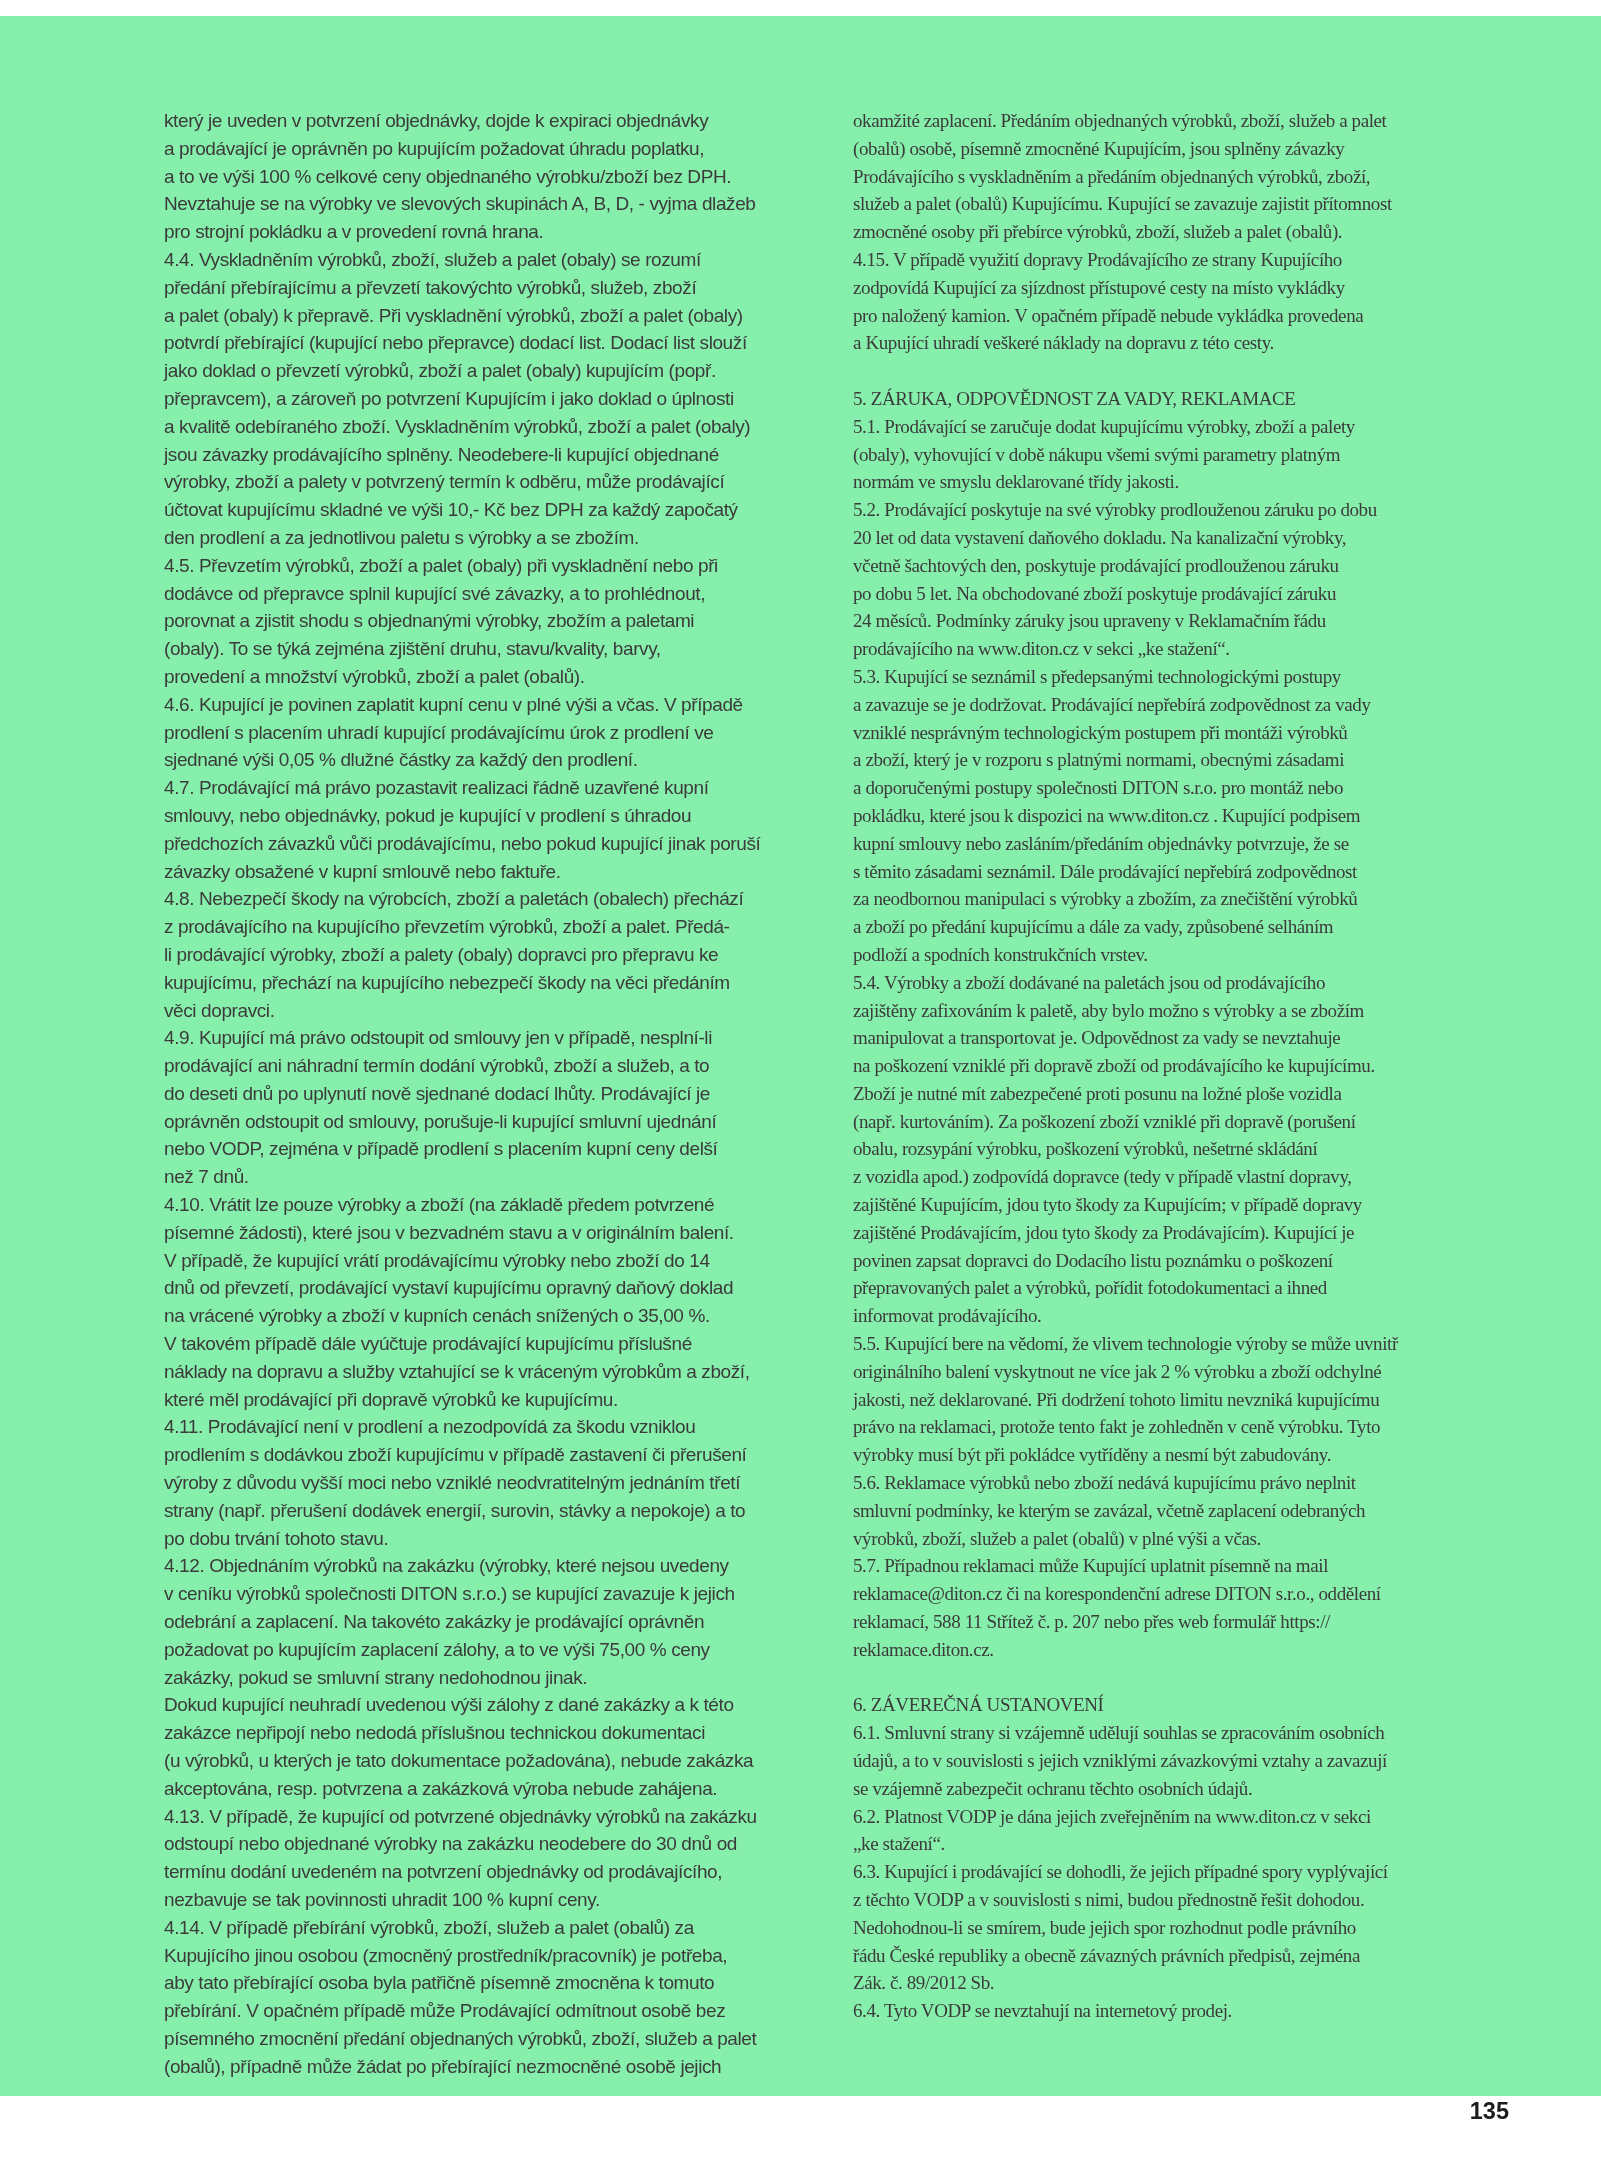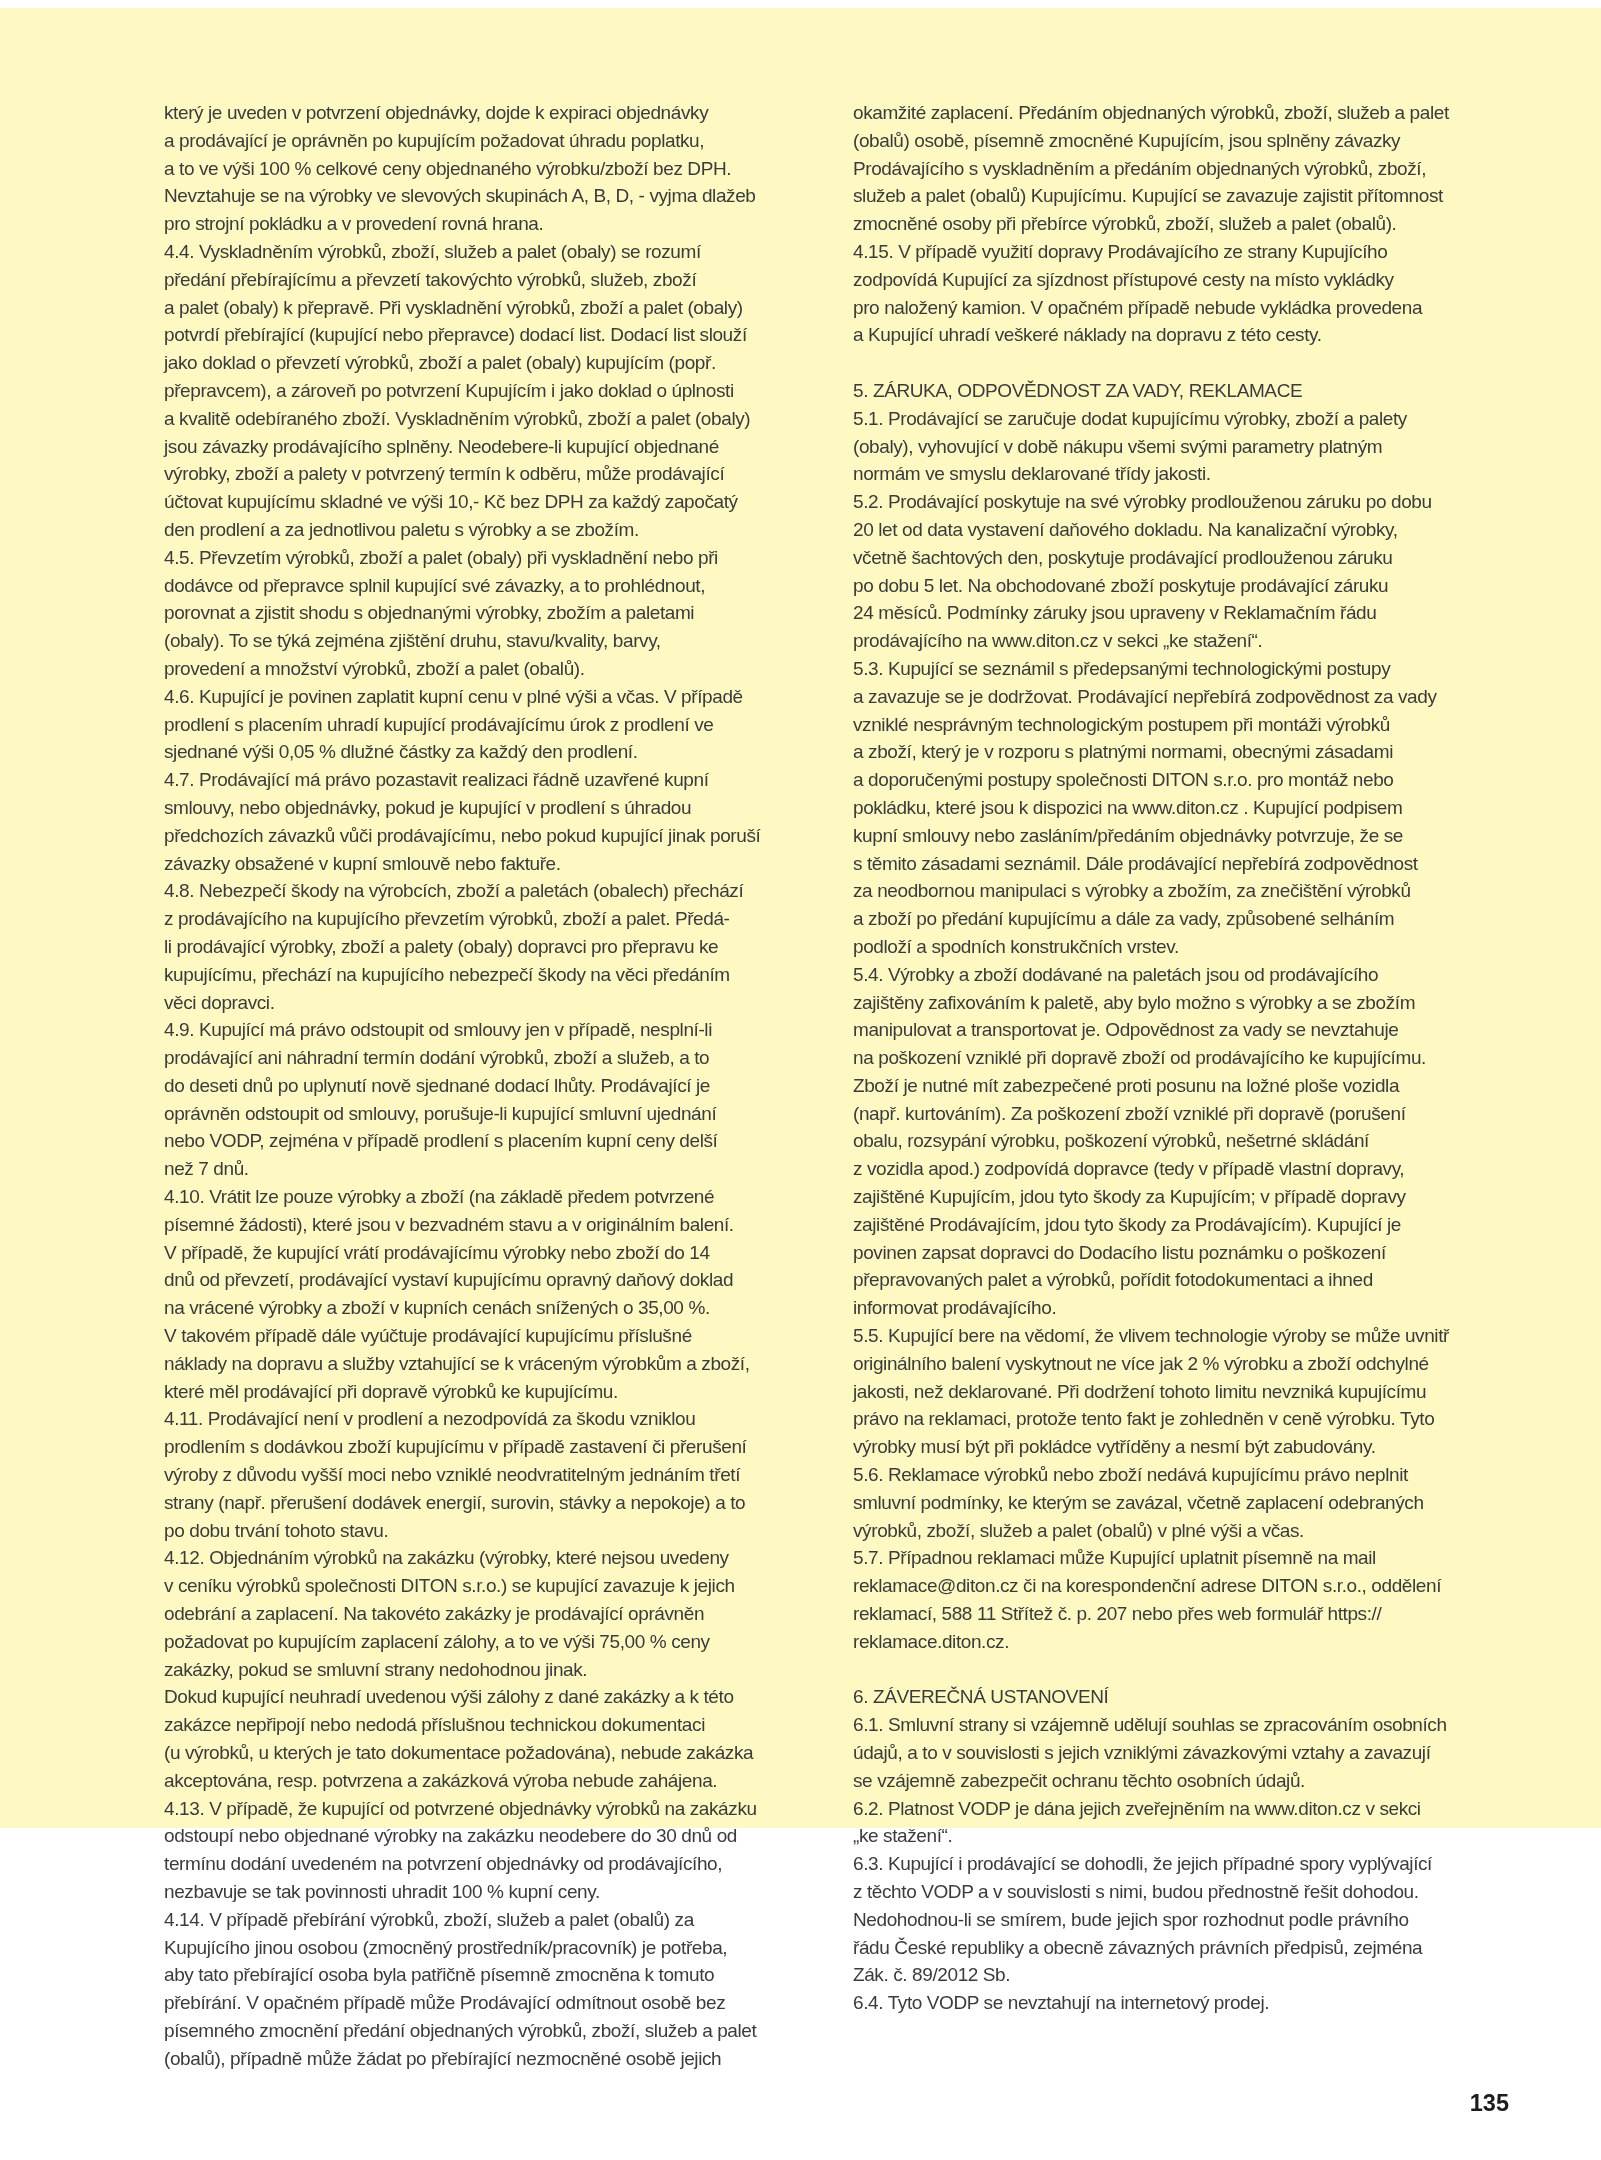--- a/index.html
+++ b/index.html
@@ -4,36 +4,36 @@
 <style>
   html, body { margin: 0; padding: 0; }
   body {
     width: 1601px; height: 2160px;
     background: #ffffff;
     position: relative;
     font-family: "Liberation Sans", "DejaVu Sans", sans-serif;
     overflow: hidden;
   }
   .page {
-    position: absolute; left: 0; top: 8px;
-    width: 1601px; height: 1820px;
-    background: #fef9c3;
+    position: absolute; left: 0; top: 16px;
+    width: 1601px; height: 2080px;
+    background: #86efac;
   }
   .col {
     position: absolute;
     top: 91px;
     font-size: 19px;
     line-height: 27.8px;
     letter-spacing: -0.4px;
     color: #3b3b3a;
     white-space: pre;           
     font-stretch: condensed;
   }
   .col-left  { left: 164px; width: 648px; }
-  .col-right { left: 853px; width: 660px; }
+  .col-right { left: 853px; width: 660px; font-family: Liberation Serif, serif; }
   .date-line {
     position: absolute;
     left: 853px; width: 655px;
     top: 2030px;
     font-size: 19px;
     line-height: 27.8px;
     letter-spacing: -0.4px;
     color: #3b3b3a;
     text-align: right;
     font-stretch: condensed;

